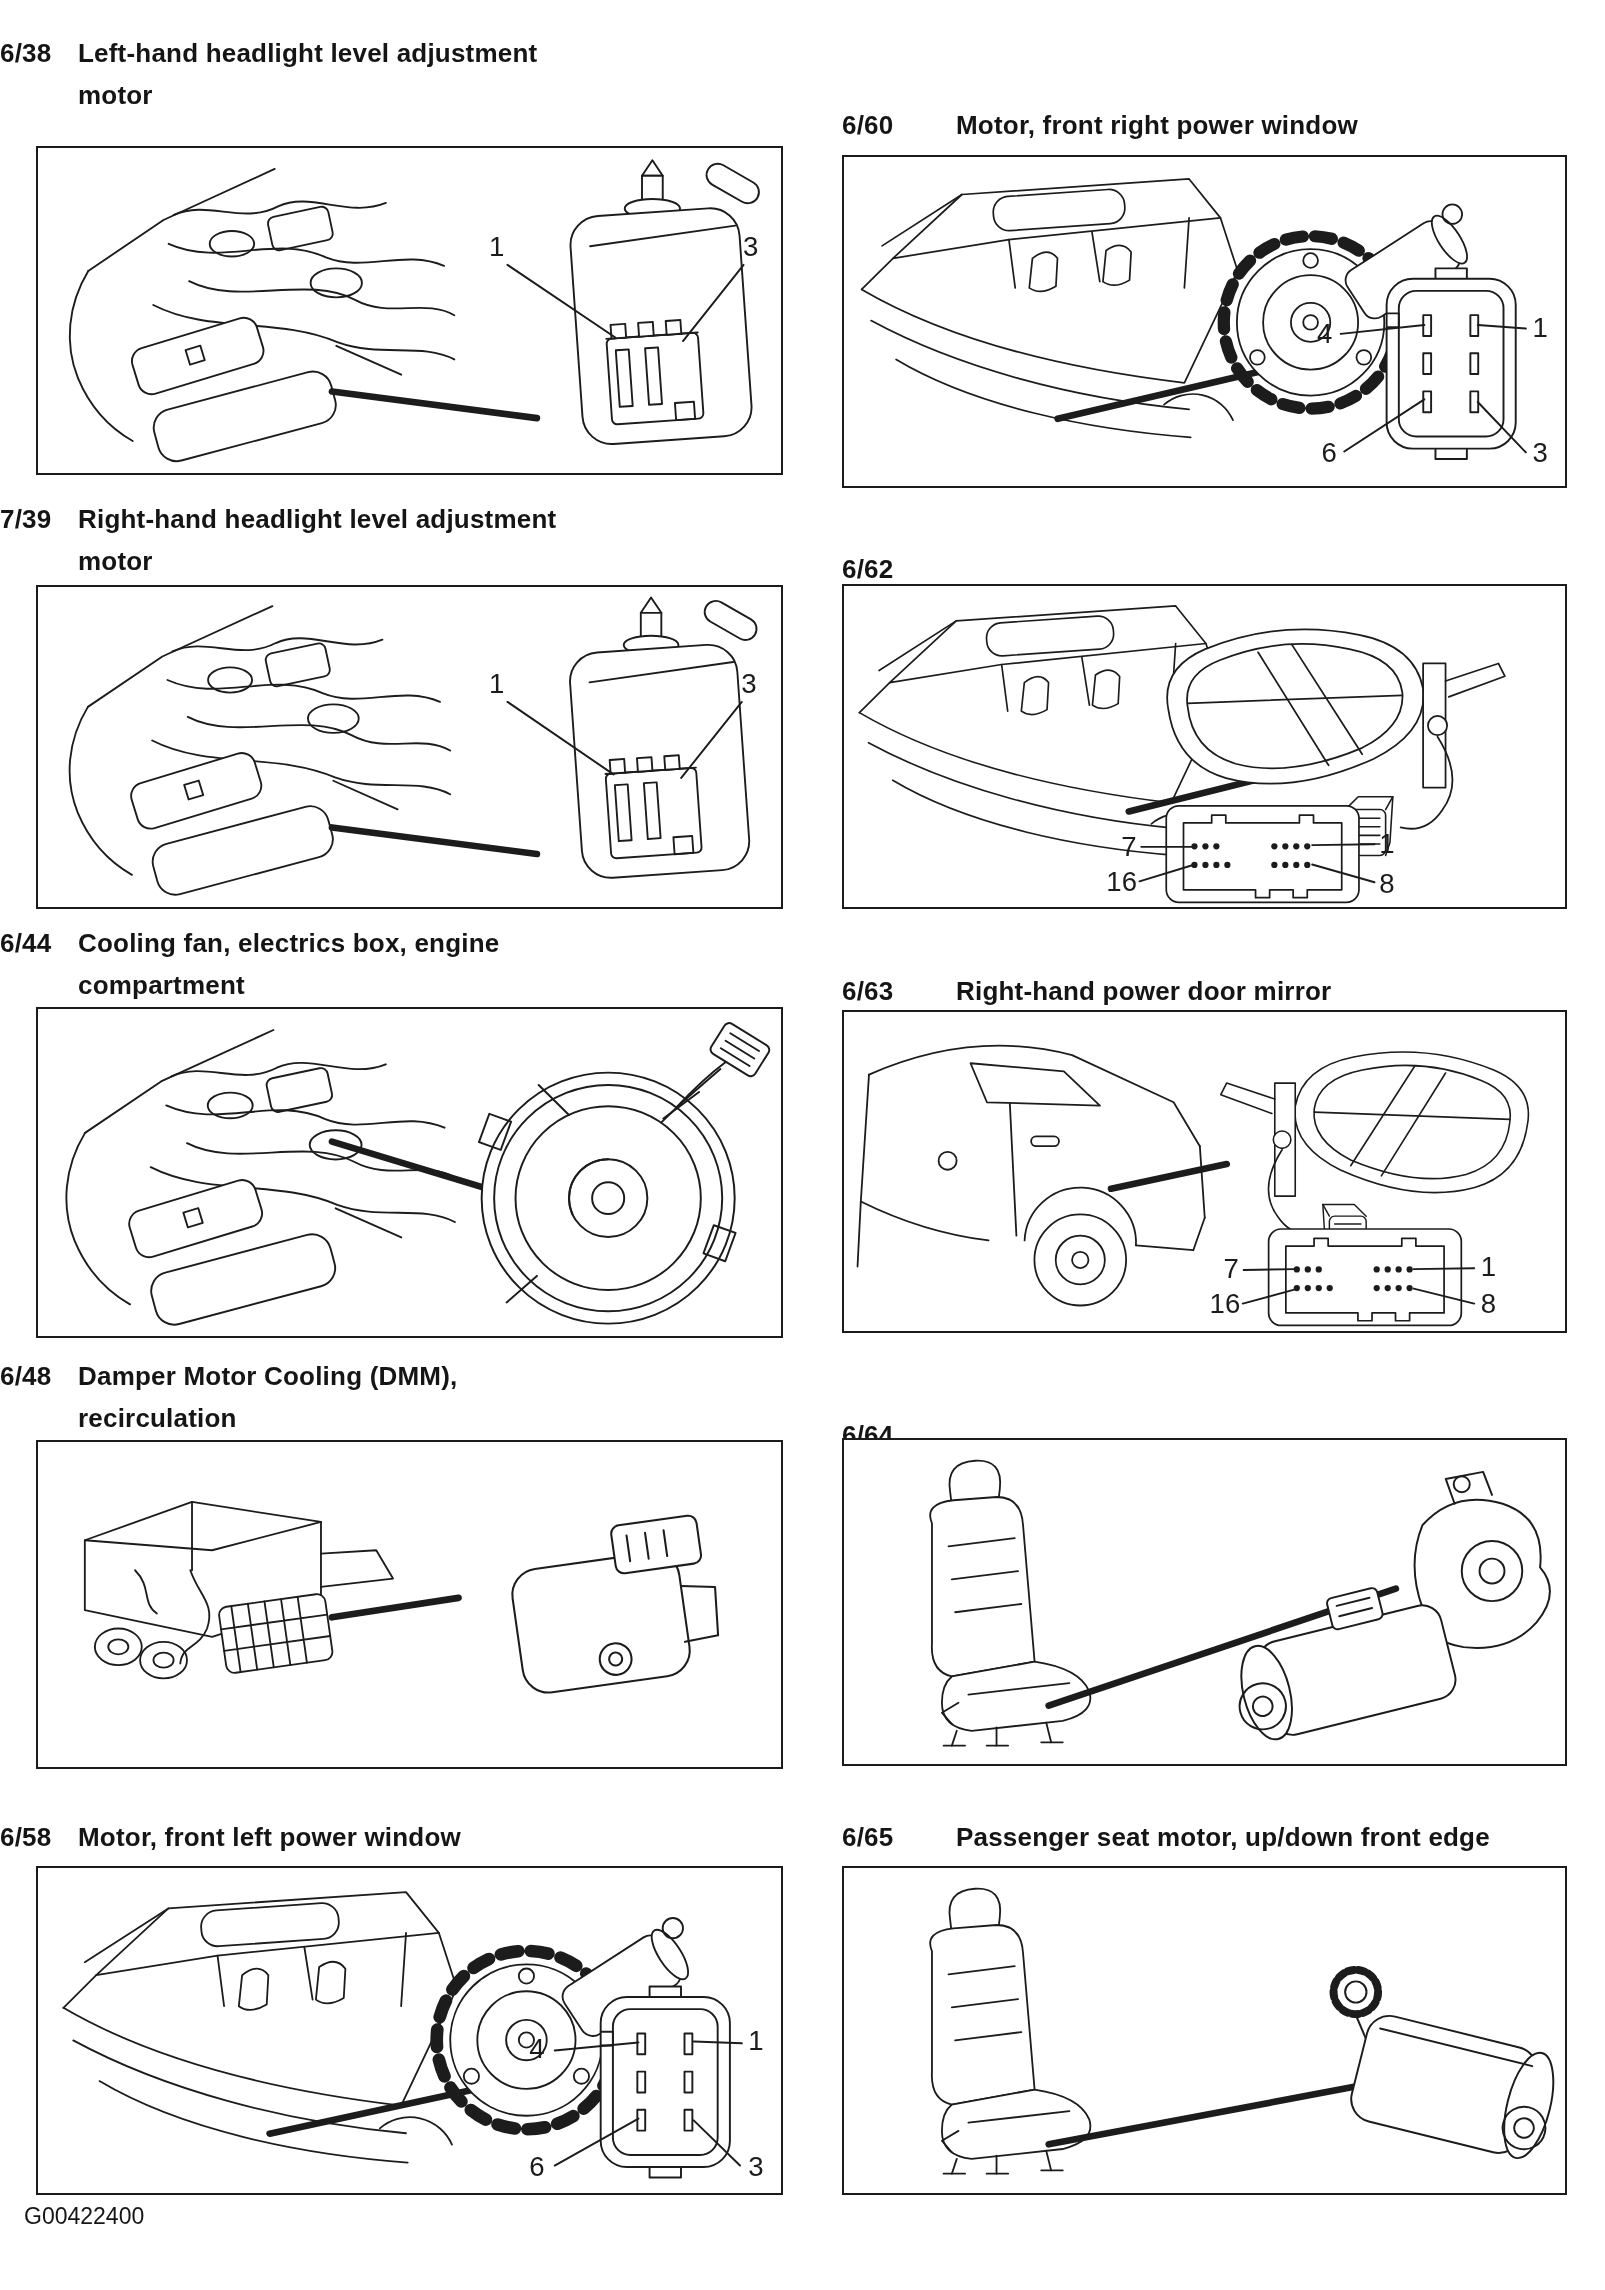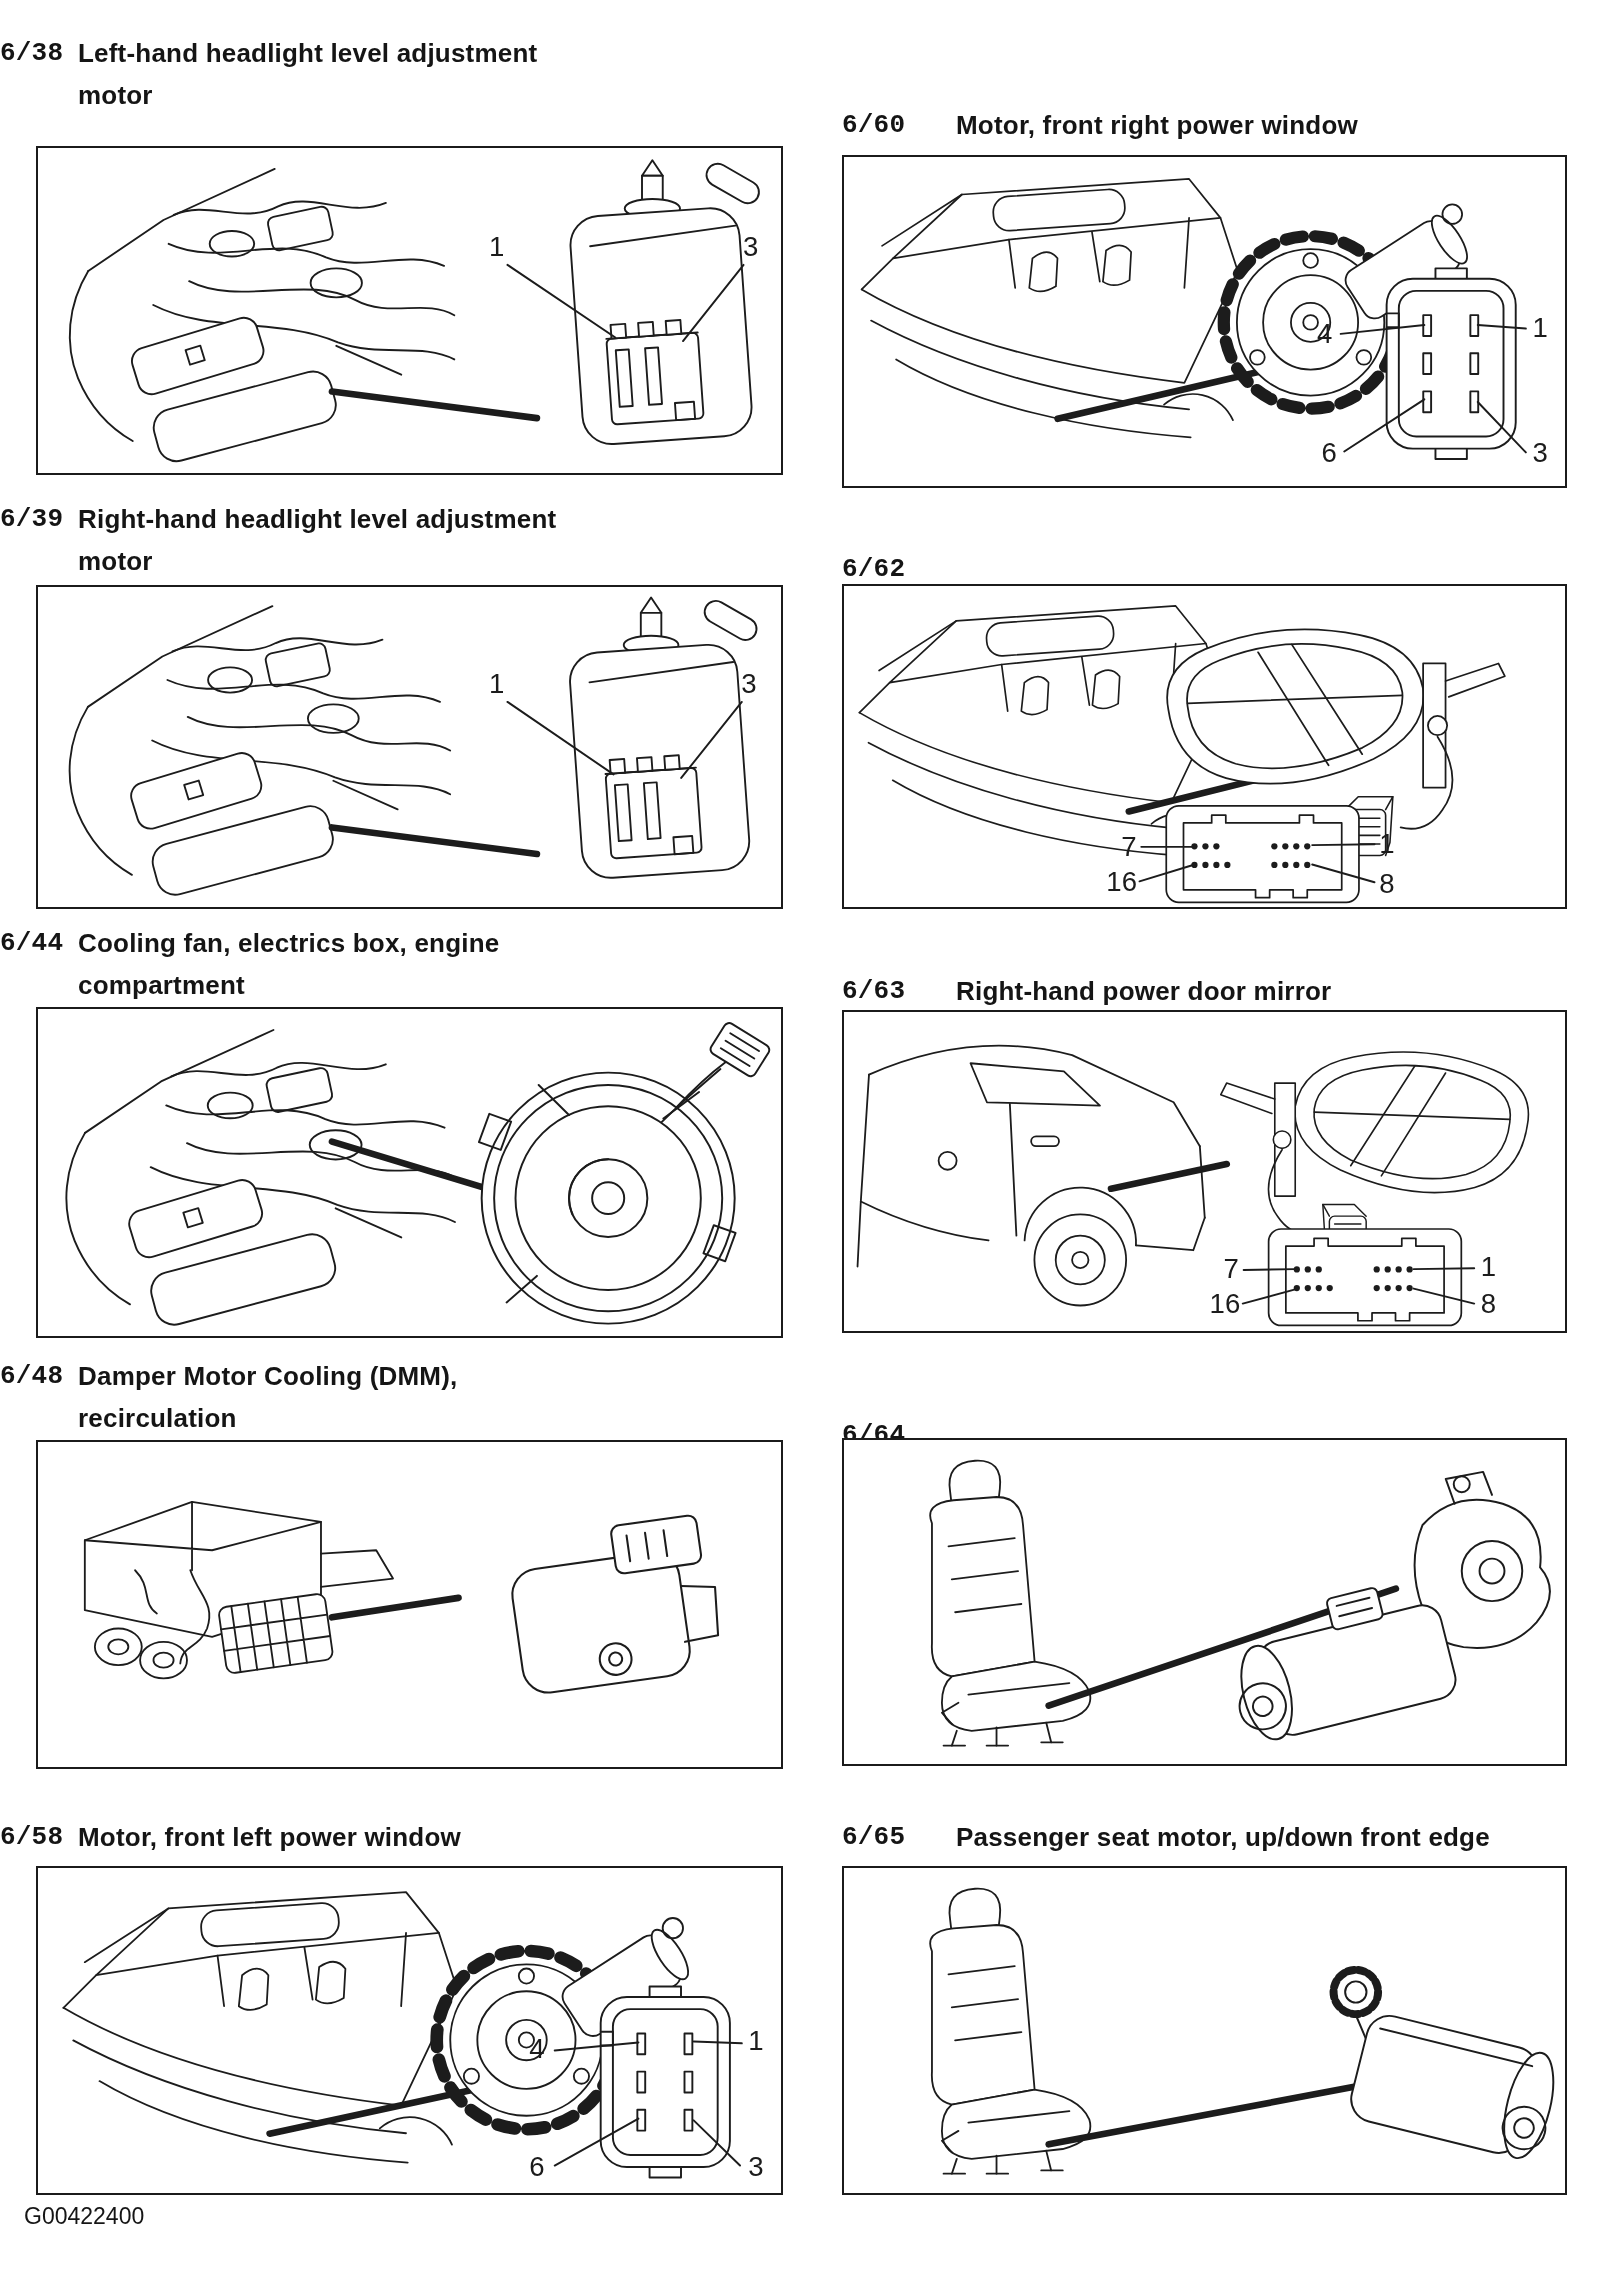--- a/index.html
+++ b/index.html
@@ -2,21 +2,21 @@
 <html style="font-size:14.3px"><head>
 <meta charset="utf-8">
 <style>
   html,body { margin:0; padding:0; }
   body {
     width:1606px; height:2291px; background:#f6f6f4;
     font-family:"Liberation Sans", sans-serif; color:#151515;
   }
   .page { position:relative; width:1606px; height:2291px; background:#ffffff; overflow:hidden; }
   .panel-head { position:absolute; display:flex; font-weight:bold; font-size:26px; line-height:42px; letter-spacing:0.2px; }
-  .panel-head .code { flex:0 0 auto;font-family:Liberation Mono, monospace; }
+  .panel-head .code { flex:0 0 auto; }
   .left  .code { width:78px; }
   .right .code { width:114px; }
   .left  .title { max-width:506px; }
   .right .title { max-width:627px; }
   .box { position:absolute; border:2.2px solid #1b1b1b; background:#fff; box-sizing:border-box; }
   .box svg { display:block; width:100%; height:100%; }
   .fig { stroke:#1c1c1c; fill:none; stroke-width:2.2; stroke-linecap:round; stroke-linejoin:round; }
   .arrow { stroke-width:7.5; }
   .lbl { font:400 31px "Liberation Sans", sans-serif; fill:#1c1c1c; stroke:none; text-anchor:middle; }
   .footer { position:absolute; left:24px; top:2203px; font-size:23px; font-weight:400; }
@@ -214,21 +214,21 @@
       <line class="arrow" x1="330" y1="275" x2="560" y2="305"></line>
       <use href="#reservoir" transform="translate(548,12) scale(0.97)"></use>
       <path d="M527,132 L648,214"></path>
       <path d="M792,132 L724,218"></path>
       <text class="lbl" x="515" y="122">1</text>
       <text class="lbl" x="800" y="122">3</text>
     </svg>
   </div>
 
   <div class="panel-head left" style="top:498px">
-    <span class="code">6/39</span>
+    <span class="code">7/39</span>
     <span class="title">Right-hand headlight level adjustment motor</span>
   </div>
   <div class="box" style="left:36px;top:585px;width:747px;height:324px">
     <svg class="fig" viewBox="0 0 834 362" preserveAspectRatio="none">
       <use href="#car-front" transform="translate(18,14) scale(0.95)"></use>
       <line class="arrow" x1="330" y1="272" x2="560" y2="302"></line>
       <use href="#reservoir" transform="translate(548,10) scale(0.96)"></use>
       <path d="M527,130 L646,212"></path>
       <path d="M790,130 L722,216"></path>
       <text class="lbl" x="515" y="120">1</text>

